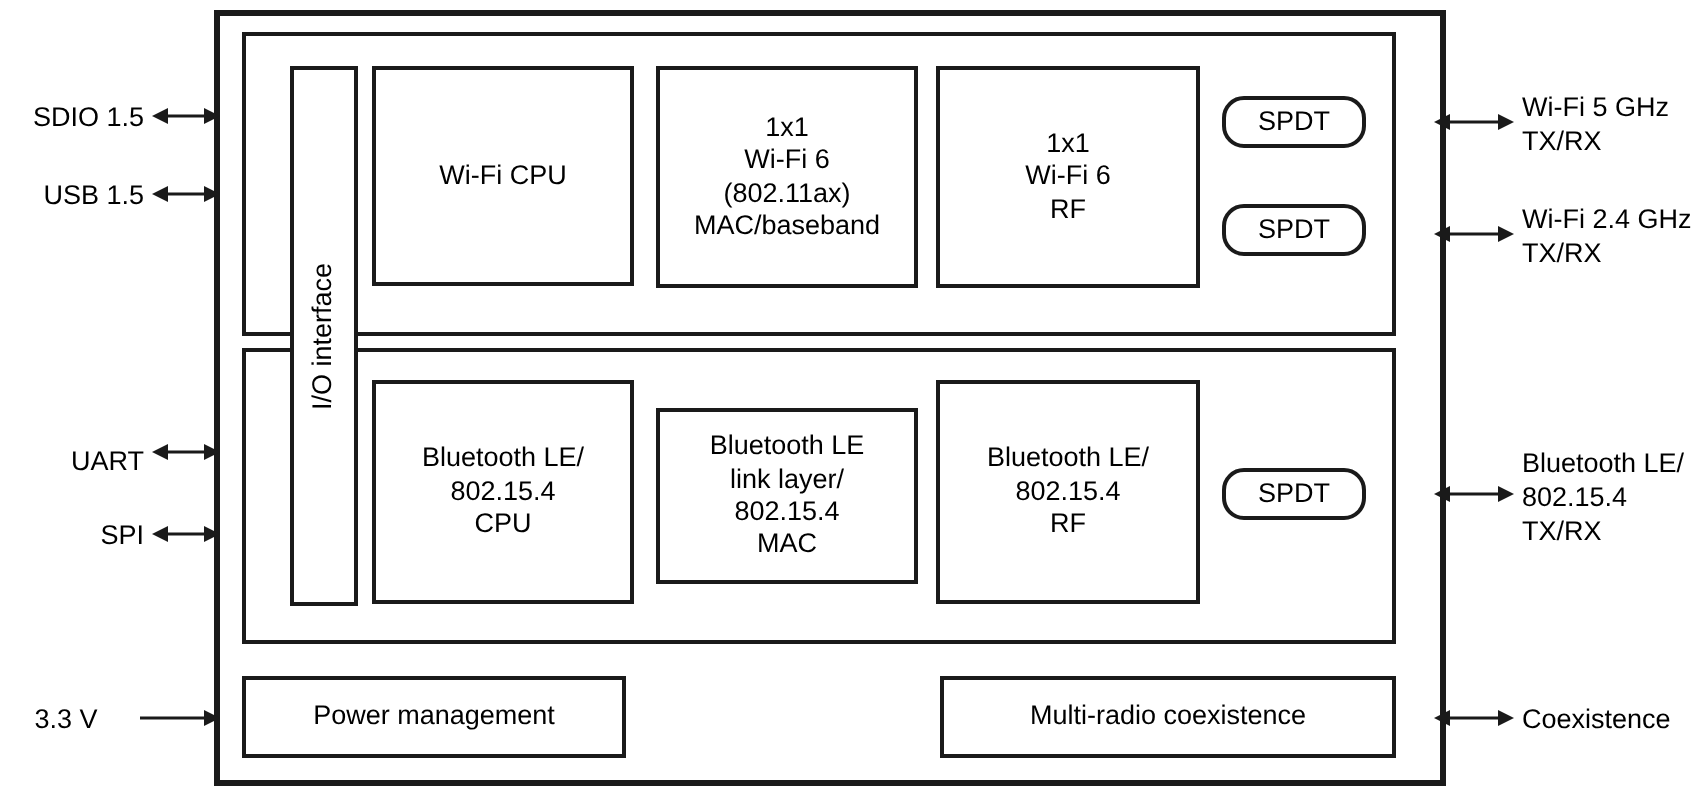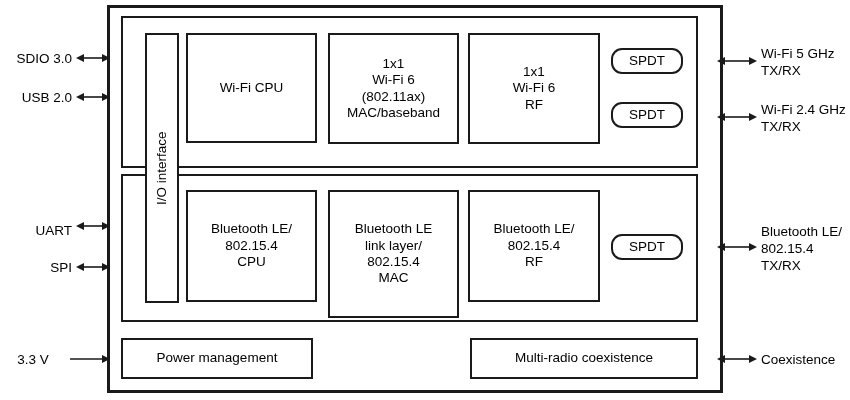--- a/index.html
+++ b/index.html
@@ -122,21 +122,21 @@
   <div class="box spdt" style="left:611px; top:102px; width:72px; height:26px;">
     <span class="boxlabel">SPDT</span>
   </div>
 
   <div class="box unit" style="left:186px; top:190px; width:131px; height:112px;">
     <span class="boxlabel">Bluetooth LE/
 802.15.4
 CPU</span>
   </div>
 
-  <div class="box unit" style="left:328px; top:190px; width:131px; height:128px;">
+  <div class="box unit" style="left:328px; top:204px; width:131px; height:88px;">
     <span class="boxlabel">Bluetooth LE
 link layer/
 802.15.4
 MAC</span>
   </div>
 
   <div class="box unit" style="left:468px; top:190px; width:132px; height:112px;">
     <span class="boxlabel">Bluetooth LE/
 802.15.4
 RF</span>
@@ -154,30 +154,30 @@
     <span class="boxlabel">Multi-radio coexistence</span>
   </div>
 
   <div class="conn" style="left:76px; top:50px; width:34px; height:16px;">
     <svg width="34" height="16" viewBox="0 0 34 16">
       <line x1="5" y1="8" x2="29" y2="8" stroke="#1a1a1a" stroke-width="1.6"></line>
       <polygon points="0,8 8,4 8,12" fill="#1a1a1a"></polygon>
       <polygon points="34,8 26,4 26,12" fill="#1a1a1a"></polygon>
     </svg>
   </div>
-  <div class="port-label left-side" style="left:0px; top:51px; width:72px;">SDIO 3.0</div>
+  <div class="port-label left-side" style="left:0px; top:51px; width:72px;">SDIO 1.5</div>
 
   <div class="conn" style="left:76px; top:89px; width:34px; height:16px;">
     <svg width="34" height="16" viewBox="0 0 34 16">
       <line x1="5" y1="8" x2="29" y2="8" stroke="#1a1a1a" stroke-width="1.6"></line>
       <polygon points="0,8 8,4 8,12" fill="#1a1a1a"></polygon>
       <polygon points="34,8 26,4 26,12" fill="#1a1a1a"></polygon>
     </svg>
   </div>
-  <div class="port-label left-side" style="left:0px; top:90px; width:72px;">USB 2.0</div>
+  <div class="port-label left-side" style="left:0px; top:90px; width:72px;">USB 1.5</div>
 
   <div class="conn" style="left:76px; top:218px; width:34px; height:16px;">
     <svg width="34" height="16" viewBox="0 0 34 16">
       <line x1="5" y1="8" x2="29" y2="8" stroke="#1a1a1a" stroke-width="1.6"></line>
       <polygon points="0,8 8,4 8,12" fill="#1a1a1a"></polygon>
       <polygon points="34,8 26,4 26,12" fill="#1a1a1a"></polygon>
     </svg>
   </div>
   <div class="port-label left-side" style="left:0px; top:223px; width:72px;">UART</div>
 

